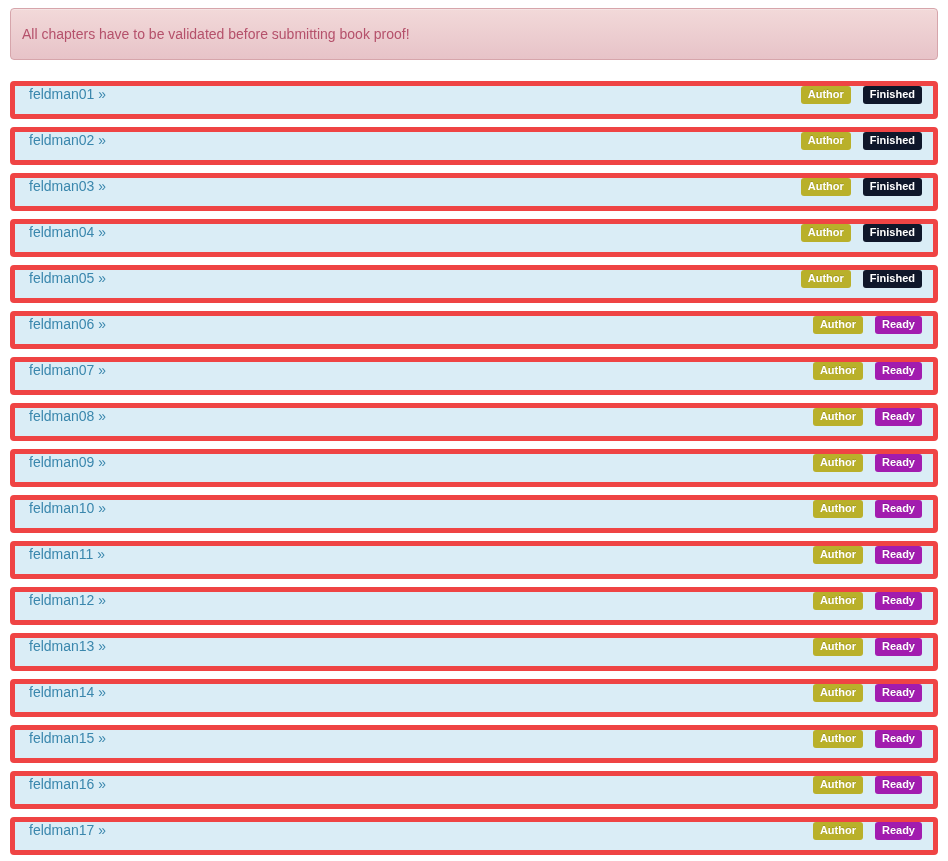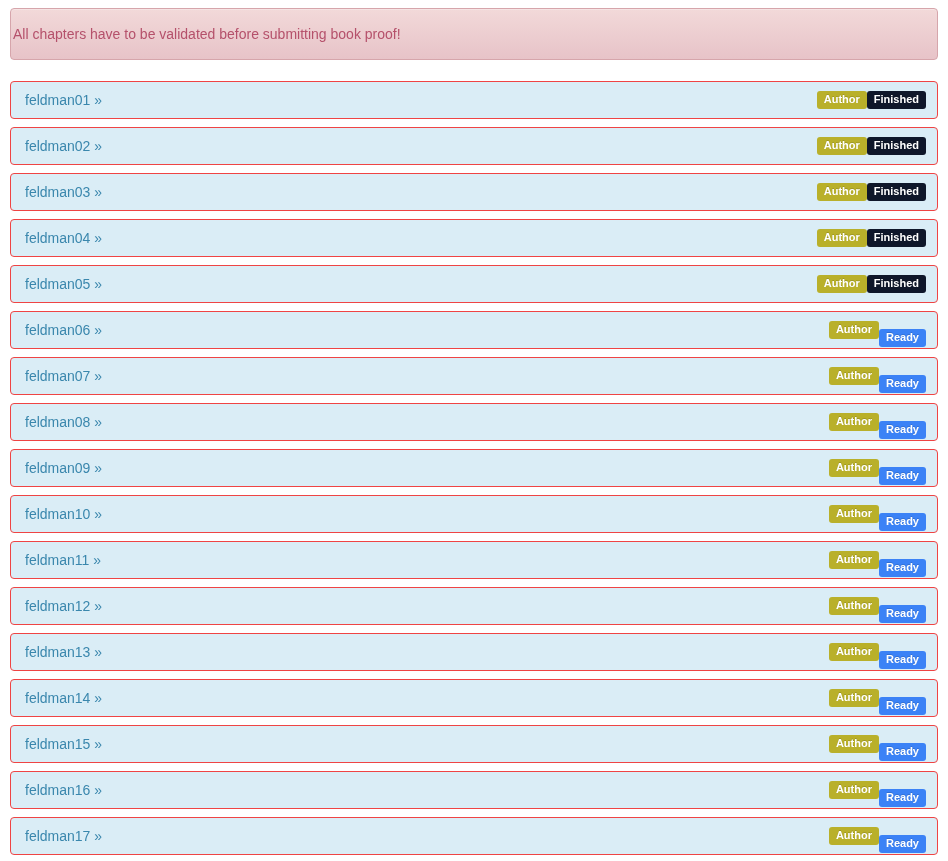--- a/index.html
+++ b/index.html
@@ -13,61 +13,61 @@
     width: 948px;
     padding: 8px 10px 0 10px;
   }
   .alert-banner {
     background: linear-gradient(to bottom, #f2d9d9, #e7c3c8);
     border: 1px solid #d6a5ab;
     border-radius: 4px;
     box-shadow: inset 0 1px 0 rgba(255,255,255,.3);
     color: #b5516b;
     font-size: 14px;
-    padding: 17px 2px;
+    padding: 17px 11px;
     margin-bottom: 21px;
   }
   .chapter-list { display: block; }
   .chapter-row {
     display: flex;
     justify-content: space-between;
-    align-items: center;
+    align-items: flex-start;
     height: 38px;
     padding: 0 11px 0 14px;
     margin-bottom: 8px;
     background: #daedf6;
-    border: 1px solid #ef4444;
+    border: 5px solid #ef4444;
     border-radius: 4px;
   }
   .chapter-link {
     color: #3a87ad;
     font-size: 14px;
     text-decoration: none;
     cursor: pointer;
   }
   .badge-group {
     display: flex;
-    gap: 0;
+    gap: 12px;
     align-items: center;
     padding-left: 32px;
   }
   .badge {
     display: inline-block;
     color: #ffffff;
     font-size: 11px;
     font-weight: bold;
     line-height: 1;
     padding: 3px 7px 4px 7px;
     border-radius: 3px;
     text-shadow: 0 -1px 0 rgba(0,0,0,.15);
     white-space: nowrap;
   }
   .badge-author   { background: #b9b02a; }
   .badge-finished { background: #0f172a; }
-  .badge-ready    { background: #3b82f6; margin-top: 16px; }
+  .badge-ready    { background: #a21caf; }
 </style>
 </head>
 <body>
 
 <div class="page">
 
   <div class="alert-banner">
     <span>All chapters have to be validated before submitting book proof!</span>
   </div>
 

